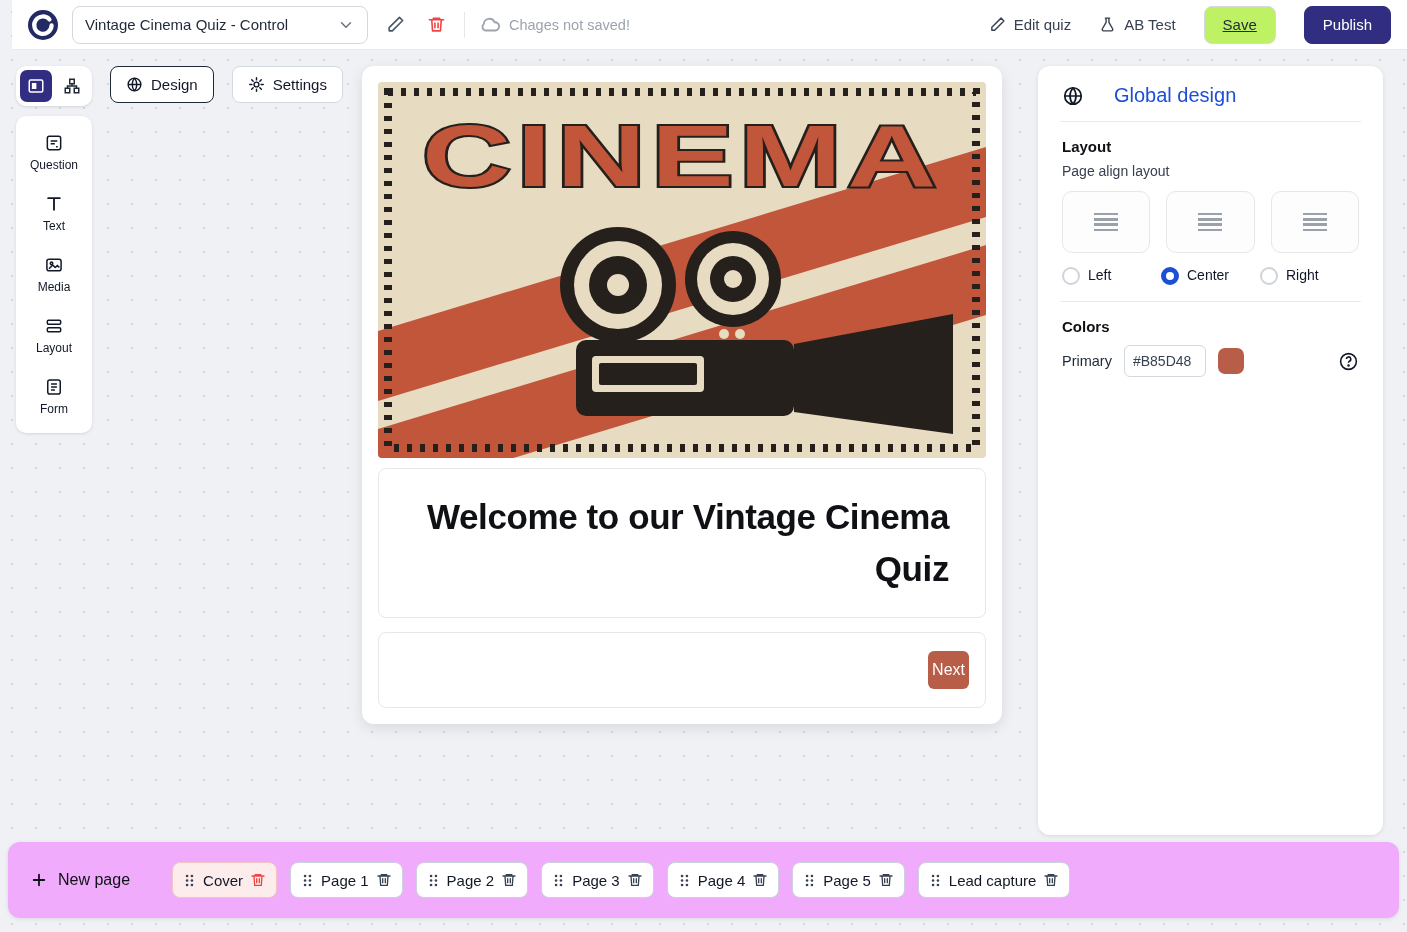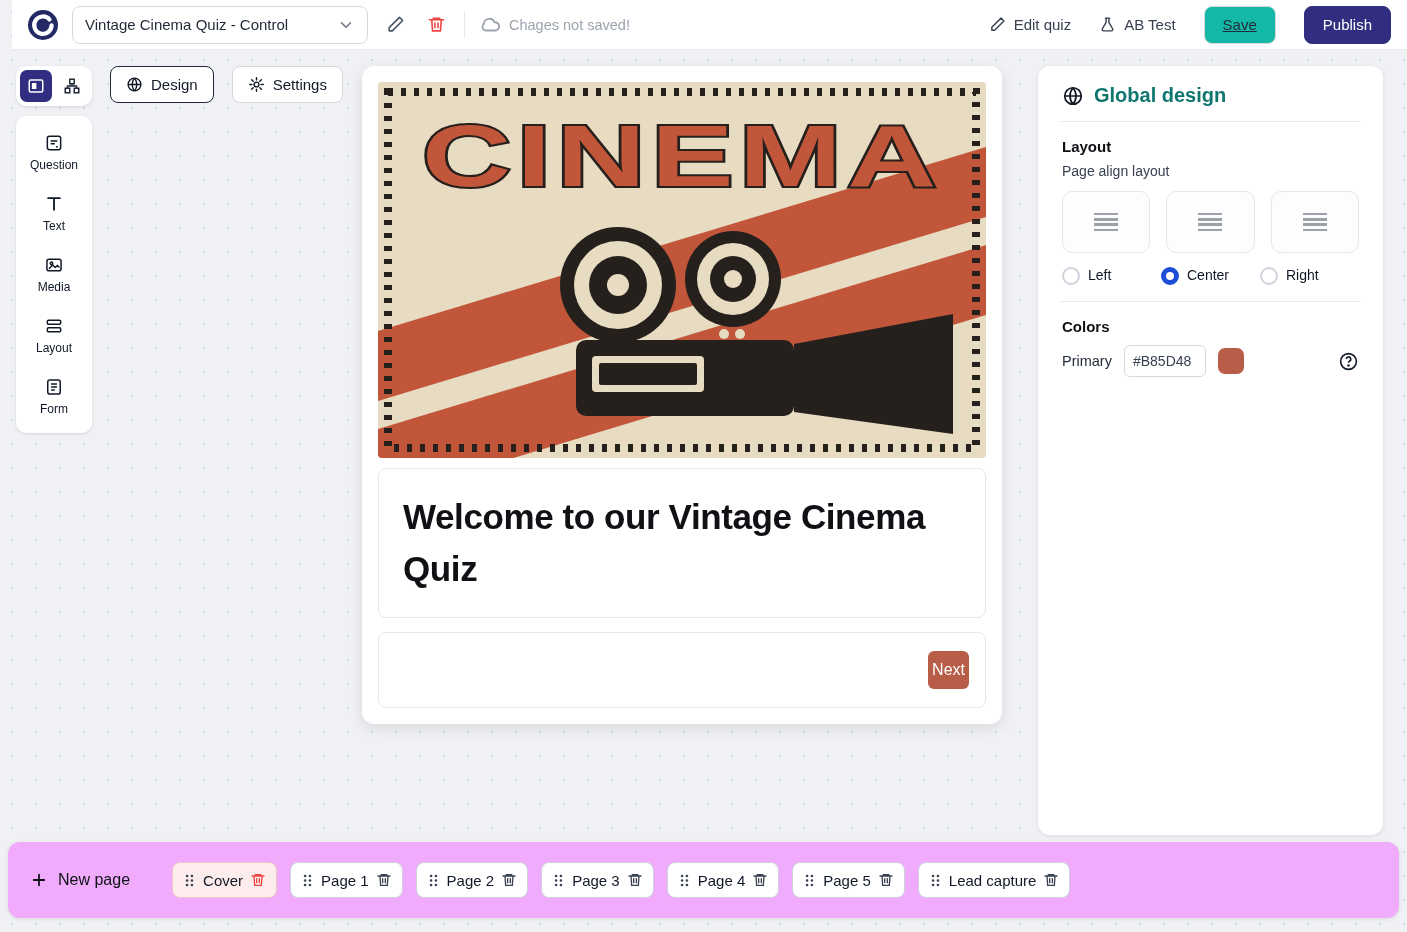--- a/index.html
+++ b/index.html
@@ -26,21 +26,21 @@
     display:flex; align-items:center; justify-content:space-between;
     padding:0 12px; font-size:15px; color:#1f2937; background:#fff; cursor:pointer;
   }
   .icon-btn { background:none; border:none; cursor:pointer; display:flex; align-items:center; color:#475569; padding:4px; }
   .icon-btn.danger { color:#ef4444; }
   .vdivider { width:1px; height:26px; background:#e5e7eb; }
   .status { display:flex; align-items:center; gap:8px; color:#9ca3af; font-size:14.5px; }
   .topbar-right { margin-left:auto; display:flex; align-items:center; gap:28px; }
   .text-action { display:flex; align-items:center; gap:8px; font-size:15px; color:#374151; background:none; border:none; cursor:pointer; }
   .btn { height:38px; border-radius:8px; font-size:15px; cursor:pointer; font-family:inherit; }
-  .btn-save { background:#14b8a6; border:1px solid #d4d8df; color:#1f2937; padding:0 18px;text-decoration:underline; }
+  .btn-save { background:#bef264; border:1px solid #d4d8df; color:#1f2937; padding:0 18px;text-decoration:underline; }
   .btn-publish { background:#312e81; border:1px solid #312e81; color:#fff; padding:0 18px; }
 
   
   .view-toggle {
     position:absolute; left:16px; top:66px; background:#fff; border-radius:10px;
     padding:4px; display:flex; gap:4px; box-shadow:0 1px 3px rgba(16,24,40,.12);
   }
   .toggle-btn { width:32px; height:32px; border:none; border-radius:7px; background:#fff; color:#1f2937; display:flex; align-items:center; justify-content:center; cursor:pointer; }
   .toggle-btn.active { background:#312e81; color:#fff; }
 
@@ -57,33 +57,33 @@
   .tool-item span.lbl { font-size:12px; color:#111827; }
 
   
   .canvas-card {
     position:absolute; left:362px; top:66px; width:640px;
     background:#fff; border-radius:12px; box-shadow:0 4px 14px rgba(16,24,40,.10);
     padding:16px; z-index:1;
   }
   .poster { width:100%; height:376px; border-radius:4px; overflow:hidden; }
   .block { border:1px solid #e5e7eb; border-radius:8px; background:#fff; }
-  .heading-block { margin-top:10px; padding:22px 24px; text-align:left; }
+  .heading-block { margin-top:10px; padding:22px 36px; text-align:right; }
   .heading-text { font-size:35px; font-weight:700; color:#0f1115; line-height:1.48; letter-spacing:-0.4px; }
   .next-block { margin-top:14px; padding:18px 16px; display:flex; justify-content:flex-end; }
   .btn-next { background:#B85D48; color:#fff; border:none; border-radius:6px; padding:10px 4px; font-size:16px; cursor:pointer; font-family:inherit; }
 
   
   .design-panel {
     position:absolute; left:1038px; top:66px; width:345px; height:769px;
     background:#fff; border-radius:12px; box-shadow:0 1px 4px rgba(16,24,40,.10);
     padding:18px 24px;
   }
   .panel-header { display:flex; align-items:center; gap:10px; padding-bottom:14px; }
-  .panel-title { font-size:20px; font-weight:700; color:#0f766e; }
+  .panel-title { font-size:20px; font-weight:400; color:#1d4ed8;margin-left:20px; }
   .hr { border-top:1px solid #e9ebef; margin:0 -2px; }
   .section-h { font-size:15px; font-weight:700; color:#0f1115; margin:16px 0 8px; }
   .sub-label { font-size:14px; color:#374151; margin-bottom:12px; }
   .align-cards { display:flex; gap:16px; }
   .align-card { flex:1; height:62px; border:1px solid #e5e7eb; border-radius:10px; background:#fdfdfd; display:flex; align-items:center; justify-content:center; cursor:pointer; }
   .lines-glyph { width:24px; height:19px; background:repeating-linear-gradient(to bottom, #9aa1ab 0 2.4px, transparent 2.4px 5.2px); }
   .align-radios { display:flex; margin-top:14px; margin-bottom:16px; }
   .align-radio-col { flex:1; display:flex; align-items:flex-start; gap:8px; }
   .radio { width:18px; height:18px; border-radius:50%; background:#fff; border:2px solid #cfd4db; cursor:pointer; flex:0 0 auto; }
   .radio.checked { border:5.5px solid #1d4ed8; }

